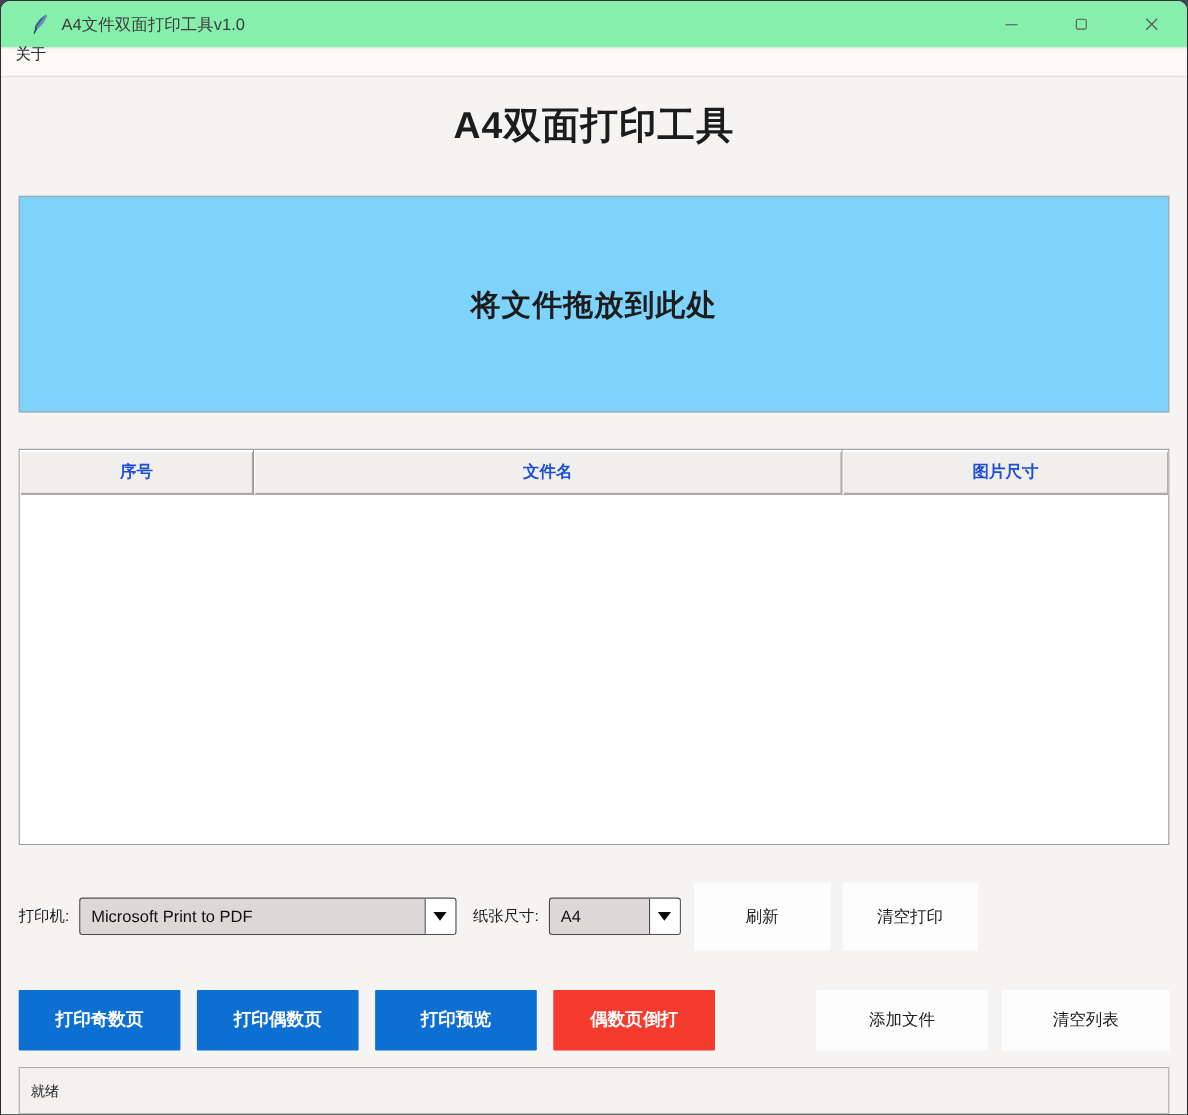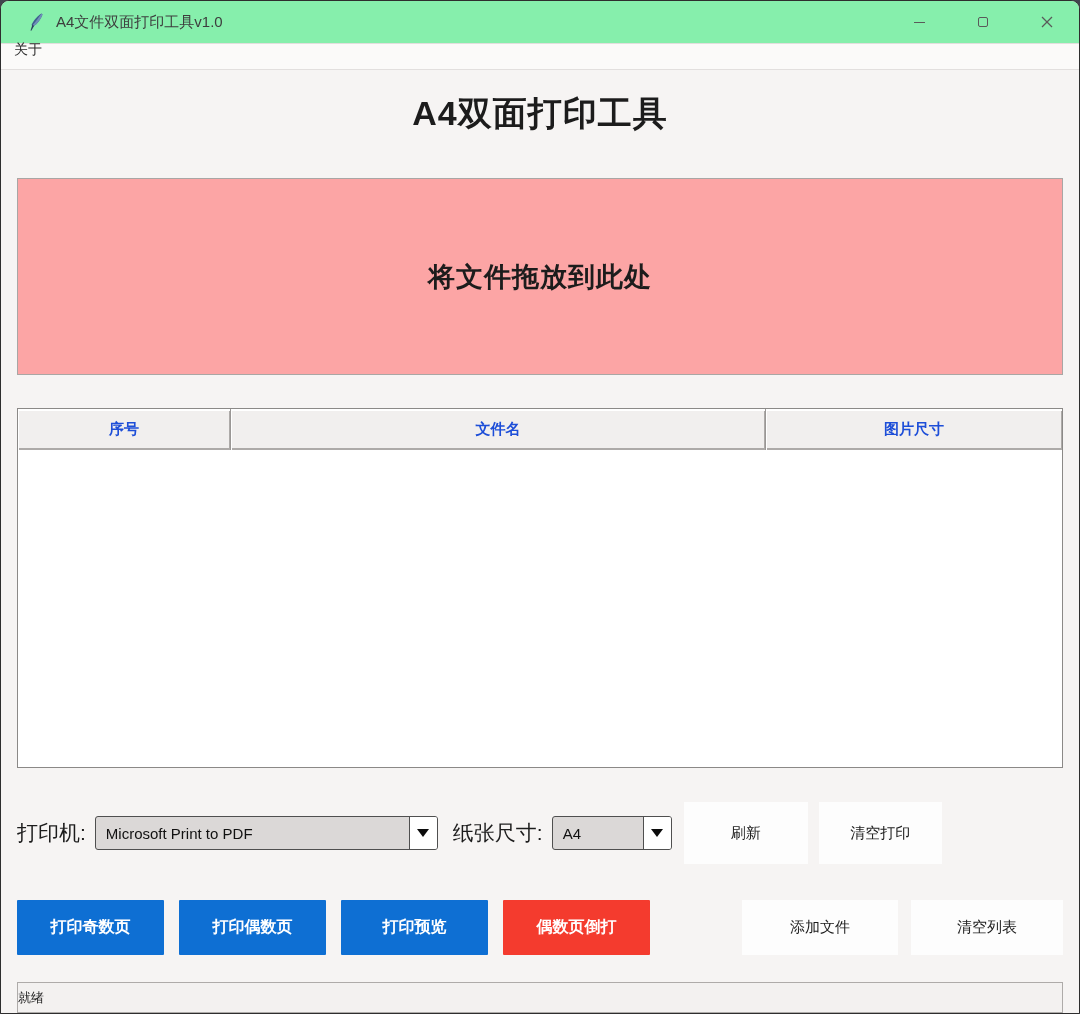--- a/index.html
+++ b/index.html
@@ -42,21 +42,21 @@
   .content { flex:1 1 auto; padding:0 16px; display:flex; flex-direction:column; background:#f6f4f3; }
   .page-title {
     margin-top:21px; height:50px;
     text-align:center; font-size:34px; font-weight:700; color:#1c1c1c;
     letter-spacing:1px;
   }
   .dropzone {
     margin-top:37px; height:197px;
     border:1px solid #a9a6a4;
     display:flex; align-items:center; justify-content:center;
-    background:#fca5a5;
+    background:#7dd3fc;
   }
   .dropzone-text { font-size:27px; font-weight:700; color:#1c1c1c; letter-spacing:1px; }
   
   .table-wrap {
     margin-top:33px; height:360px;
     border:1px solid #8b8987; background:#ffffff;
     display:flex; flex-direction:column;
   }
   .table-header { display:flex; height:41px; flex:0 0 auto; background:#e9e7e6; }
   .th {
@@ -66,21 +66,21 @@
     display:flex; align-items:center; justify-content:center;
     font-size:15px; font-weight:700; color:#1d4ed8;text-align:right;
   }
   .th:last-child { border-right:none; }
   .th-index { width:213px; }
   .th-filename { width:535px; }
   .th-size { flex:1; }
   .table-body { flex:1; background:#ffffff; }
   
   .printer-row { margin-top:34px; height:62px; display:flex; align-items:center; flex:0 0 auto; }
-  .field-label { font-size:21px; color:#1c1c1c; margin-right:9px; }
+  .field-label { font-size:14px; color:#1c1c1c; margin-right:9px; }
   .combobox {
     height:34px; border:1px solid #4f4f4f; border-radius:3px;
     display:flex; overflow:hidden; background:#dbd8d7; cursor:default;
   }
   .combo-printer { width:343px; }
   .combo-paper { width:120px; }
   .combo-field { flex:1; display:flex; align-items:center; padding:0 10px; font-size:15px; color:#111; }
   .combo-arrow-btn {
     width:28px; background:#ffffff; border-left:1px solid #4f4f4f;
     display:flex; align-items:center; justify-content:center;
@@ -105,25 +105,25 @@
     font-family:"Liberation Sans", sans-serif;
     font-size:16px; font-weight:700; color:#ffffff; cursor:default;
   }
   .btn-blue { background:var(--blue); }
   .btn-red  { background:var(--red); }
   .btn-color + .btn-color { margin-left:15px; }
   .btn-add  { width:156px; height:55px; margin-left:auto; }
   .btn-clearlist { width:152px; height:55px; margin-left:13px; }
   
   .statusbar {
-    flex:0 0 auto; height:31px; margin-top:auto;
+    flex:0 0 auto; height:43px; margin-top:auto;
     background:#f3f1f0;
     border:1px solid #aeaba9;
     display:flex; align-items:center;
-    padding-left:0;
+    padding-left:10px;
     font-size:13px; color:#1c1c1c;
   }
 </style>
 </head>
 <body>
 
 <div class="window">
 
   <div class="titlebar">
     <svg class="app-icon" viewBox="0 0 17 19">

